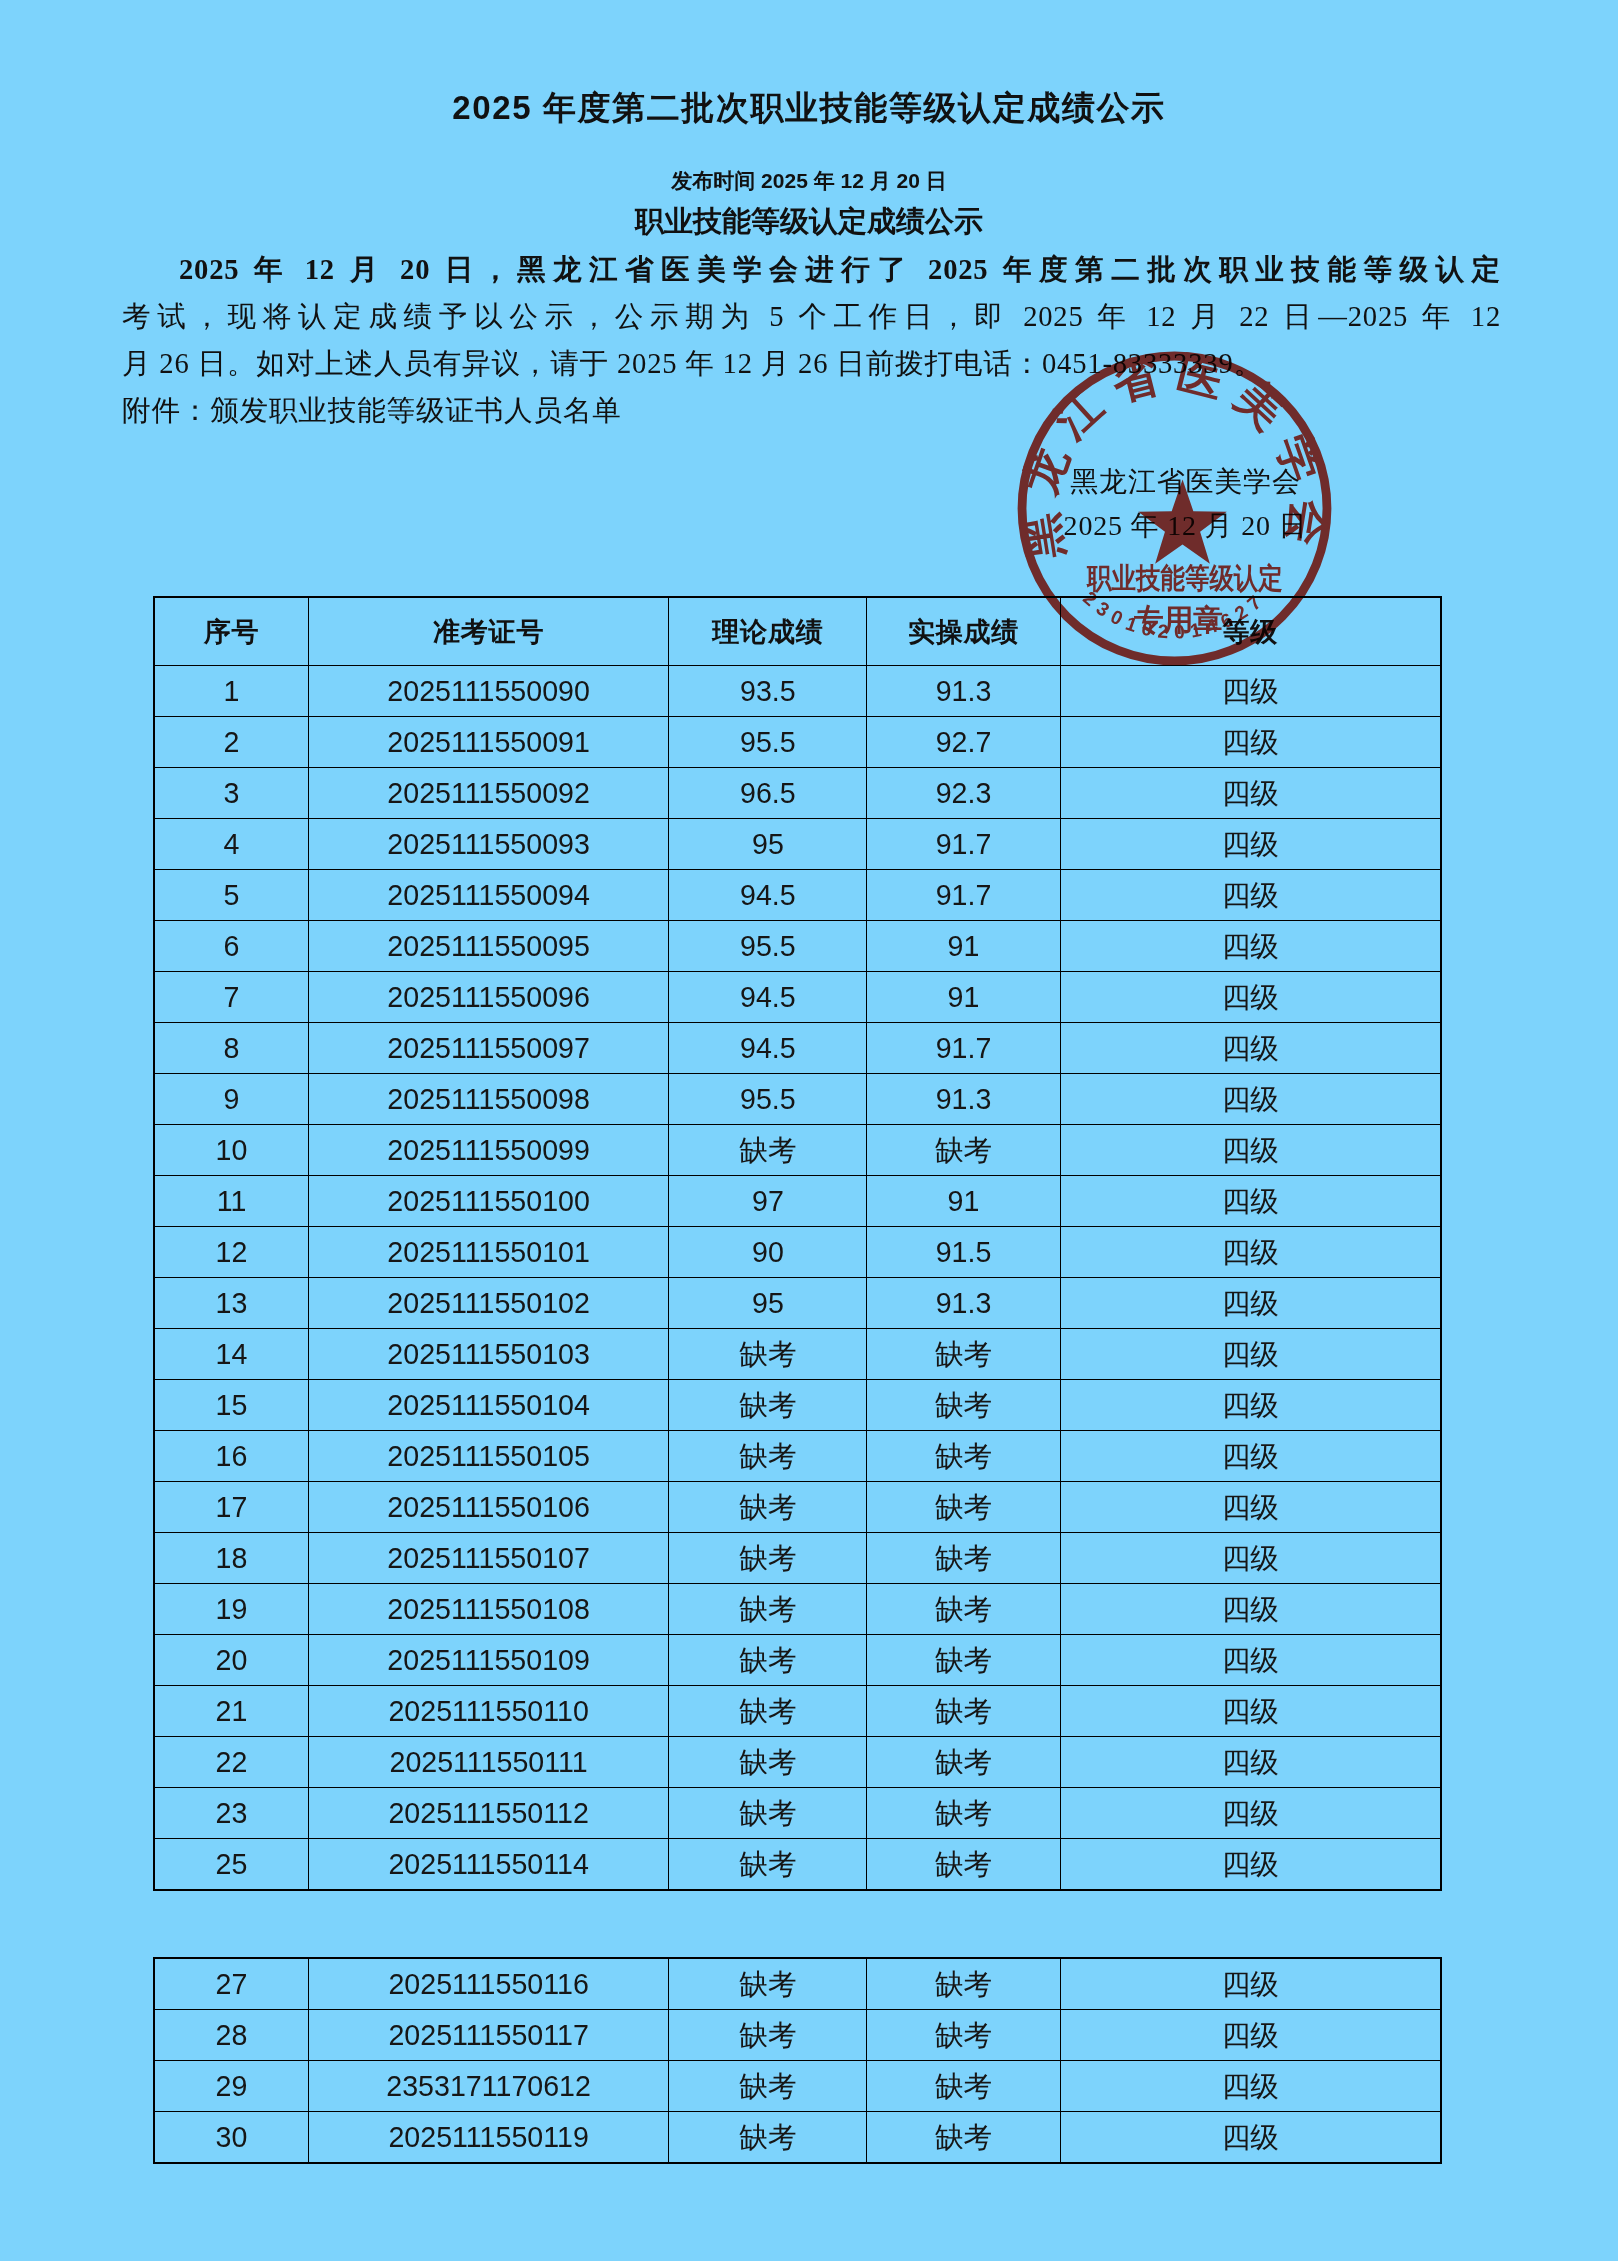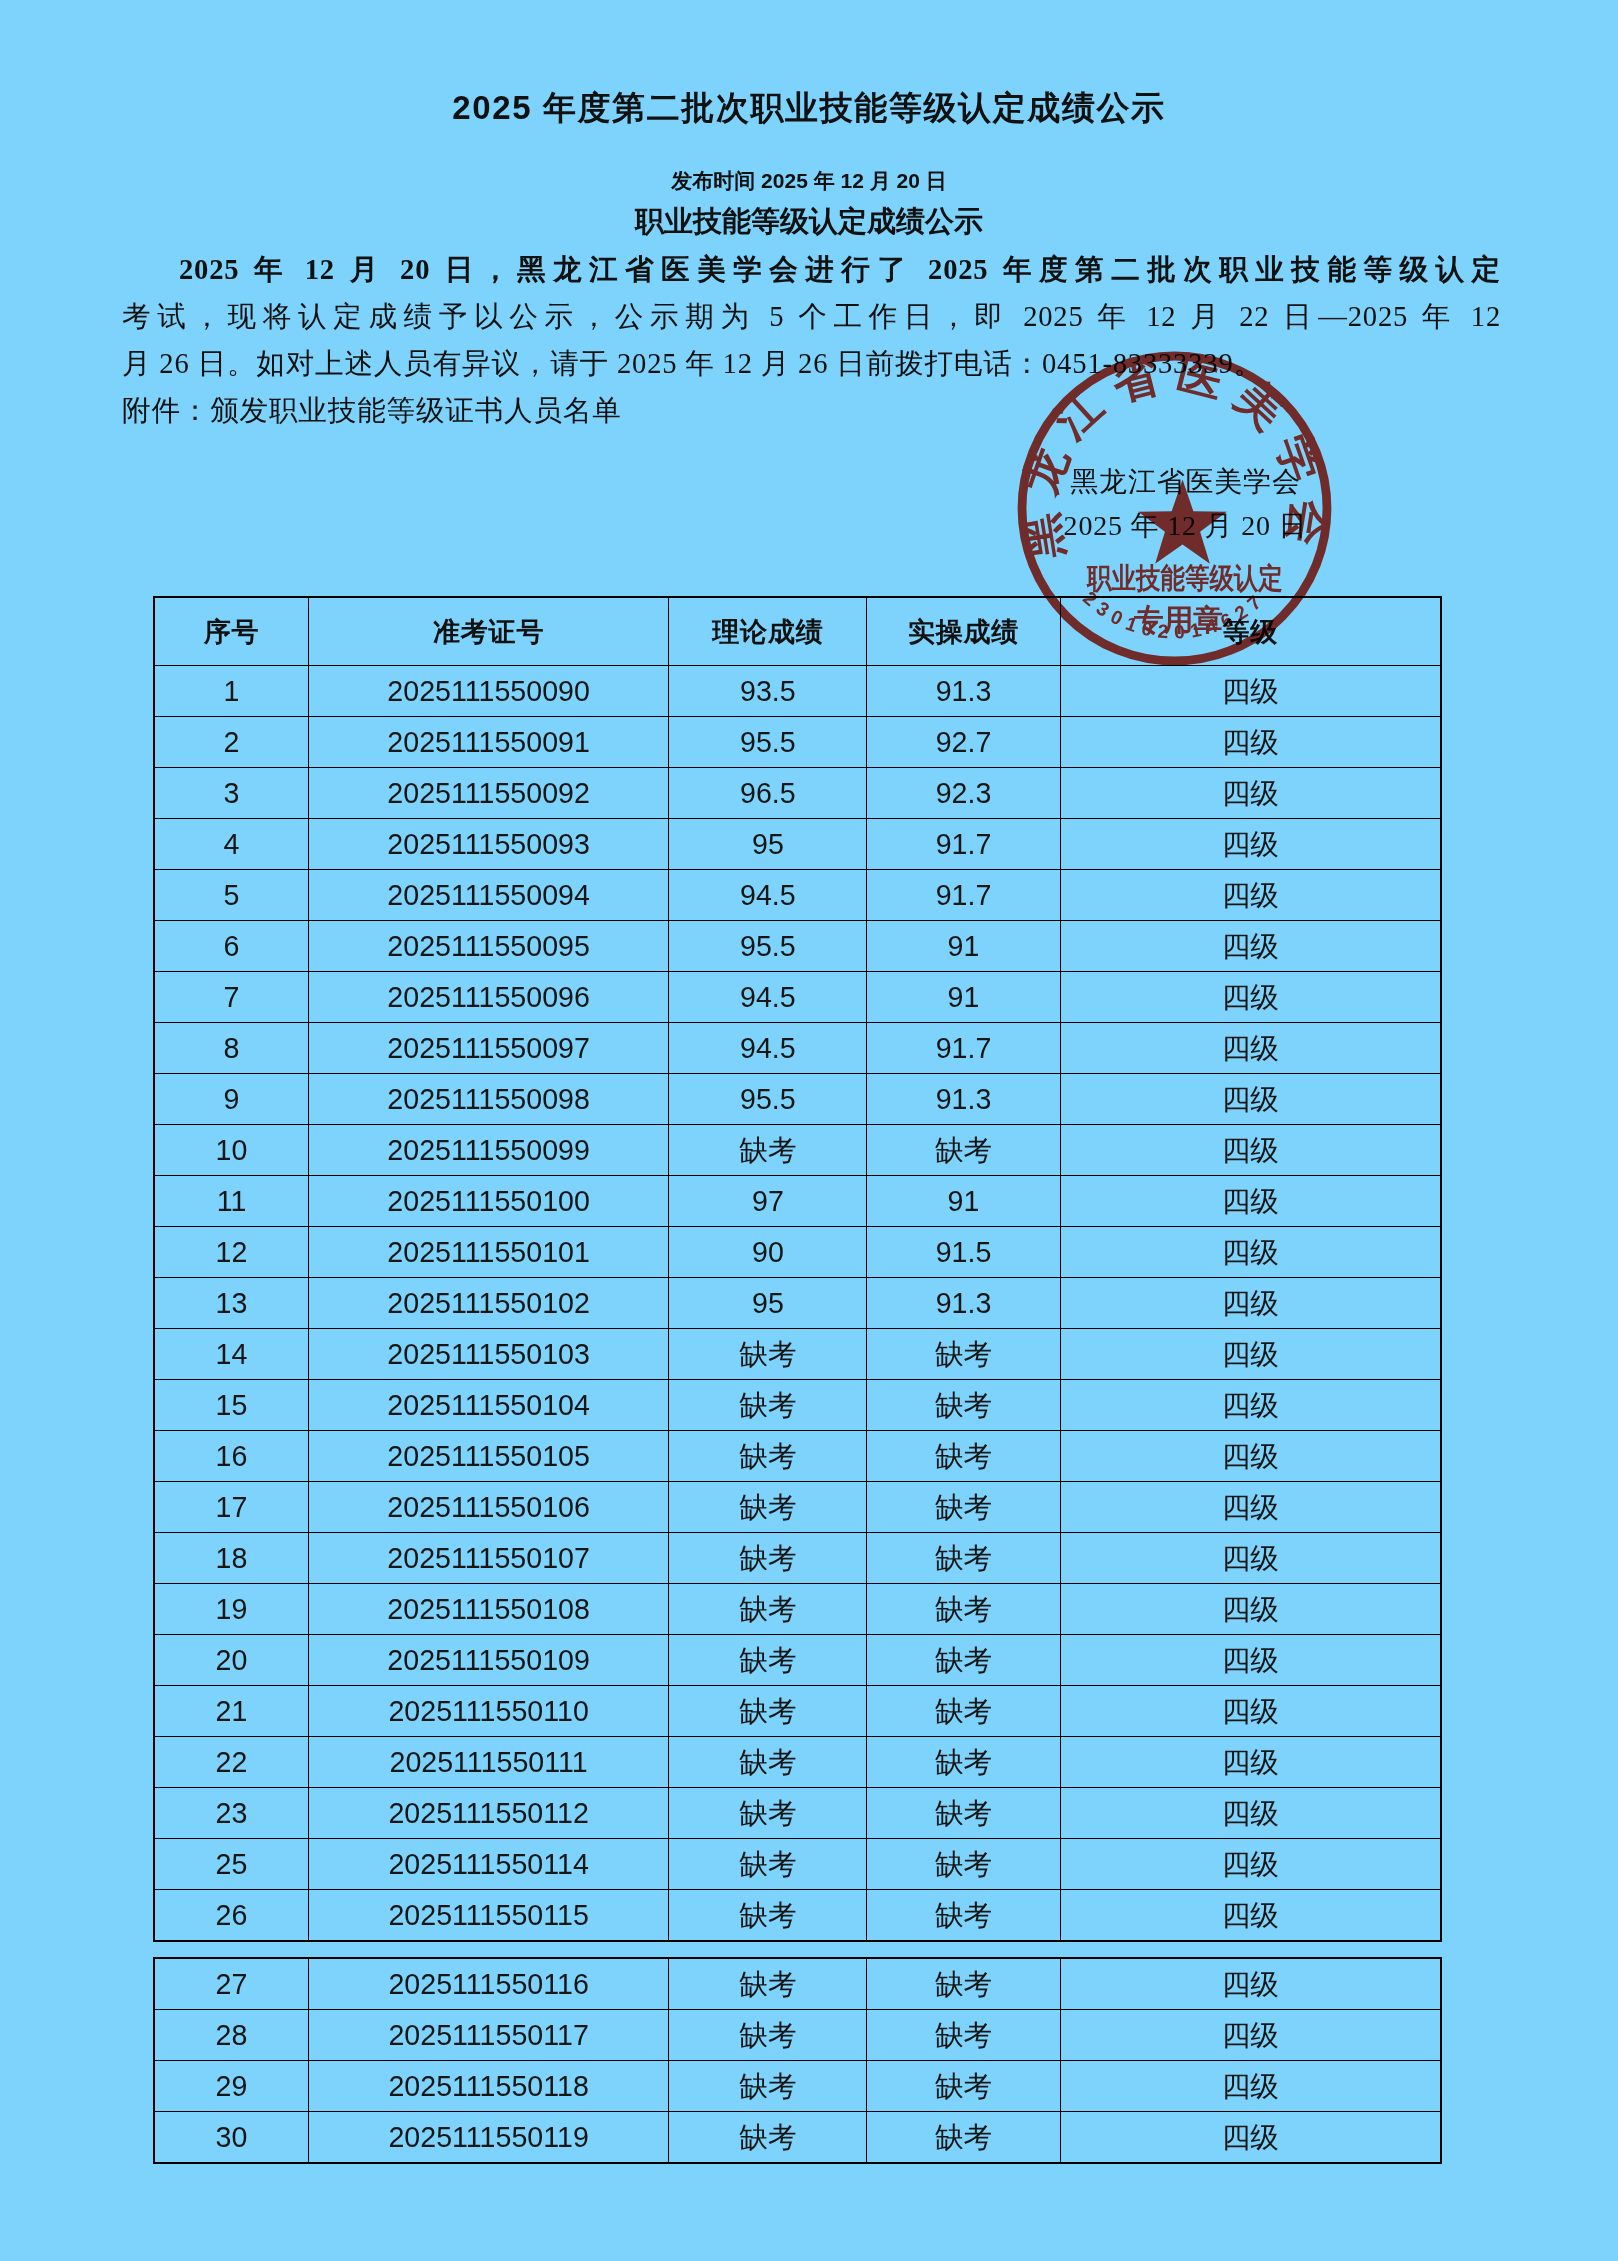--- a/index.html
+++ b/index.html
@@ -280,27 +280,20 @@
           <td>缺考</td>
           <td>四级</td>
         </tr>
         <tr>
           <td>25</td>
           <td>2025111550114</td>
           <td>缺考</td>
           <td>缺考</td>
           <td>四级</td>
         </tr>
-        <tr>
-          <td>26</td>
-          <td>2025111550115</td>
-          <td>缺考</td>
-          <td>缺考</td>
-          <td>四级</td>
-        </tr>
       </tbody>
   </table>
 
   <table class="tbl sec2">
     <colgroup>
       <col style="width:12%">
         <col style="width:28%">
         <col style="width:15.4%">
       <col style="width:15%">
         <col style="width:29.6%">
@@ -315,21 +308,21 @@
         </tr>
         <tr>
           <td>28</td>
           <td>2025111550117</td>
           <td>缺考</td>
           <td>缺考</td>
           <td>四级</td>
         </tr>
         <tr>
           <td>29</td>
-          <td>2025111550118</td>
+          <td>2353171170612</td>
           <td>缺考</td>
           <td>缺考</td>
           <td>四级</td>
         </tr>
         <tr>
           <td>30</td>
           <td>2025111550119</td>
           <td>缺考</td>
           <td>缺考</td>
           <td>四级</td>

